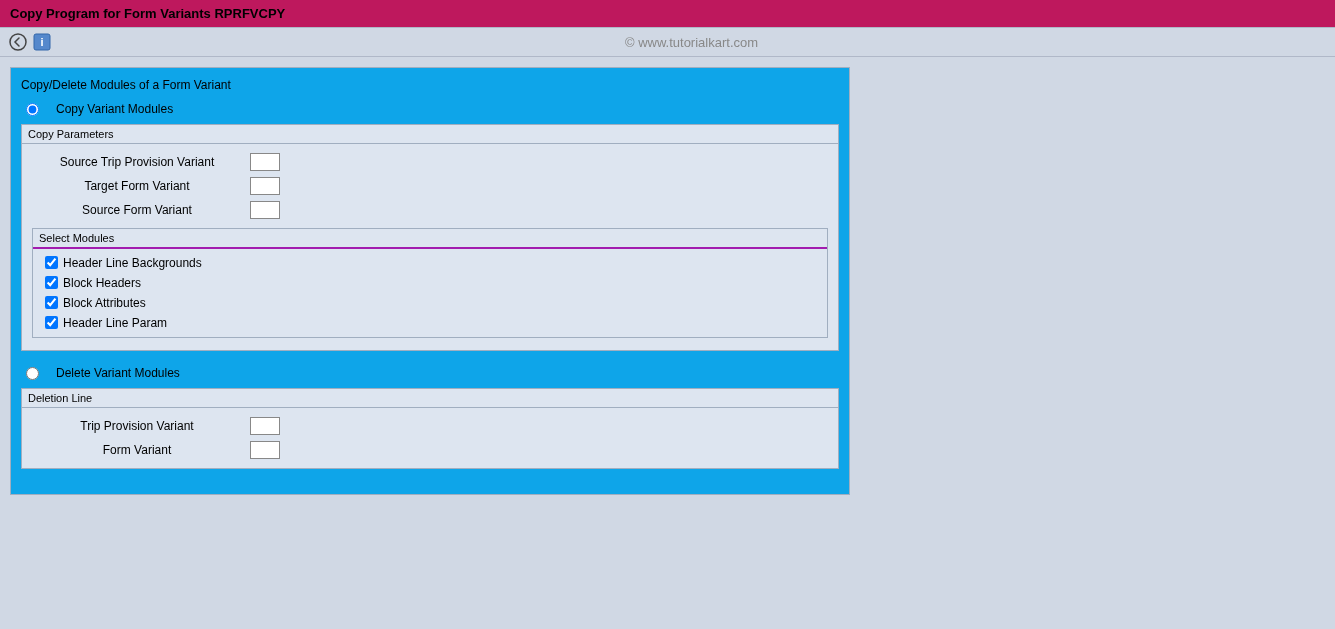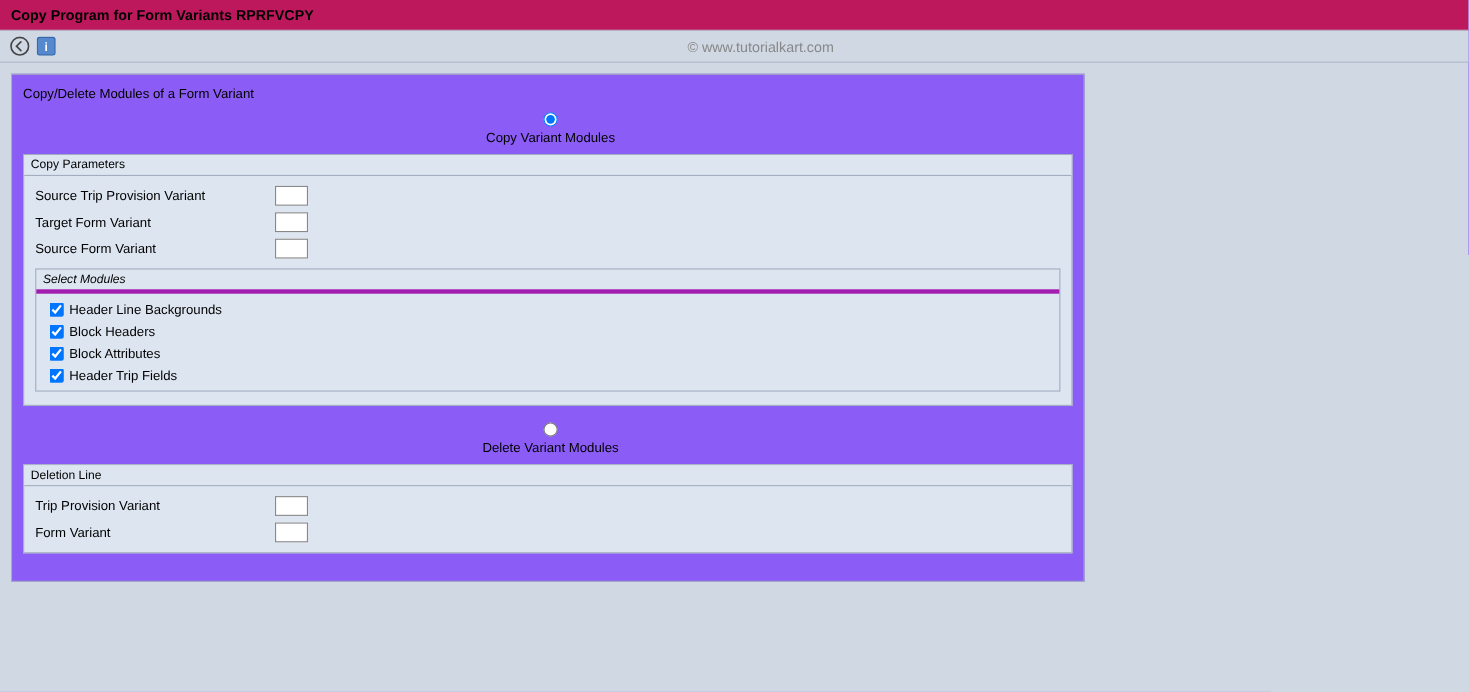--- a/index.html
+++ b/index.html
@@ -36,38 +36,37 @@
     .toolbar-watermark {
       flex: 1;
       text-align: center;
       color: #888;
       font-size: 13px;
     }
     .main-content {
       padding: 10px;
     }
     .outer-panel {
-      background-color: #8b5cf6;
+      background-color: #0ea5e9;
       border: 1px solid #a0aec0;
       padding: 10px;
-      width: 976px;
+      width: 840px;
     }
     .outer-panel-title {
       font-size: 12px;
       font-weight: normal;
       margin-bottom: 10px;
       color: #000;
     }
     .radio-option {
       display: flex;
       align-items: center;
-      gap: 3px;
+      gap: 17px;
       margin-bottom: 8px;
       margin-left: 5px;
-      flex-direction: column;
     }
     .radio-option input[type="radio"] {
       margin: 0;
       cursor: pointer;
     }
     .inner-panel {
       border: 1px solid #a0aec0;
       background-color: #dde5f0;
       margin-bottom: 15px;
     }
@@ -84,53 +83,53 @@
     }
     .field-row {
       display: flex;
       align-items: center;
       padding: 3px 0;
       gap: 8px;
     }
     .field-label {
       width: 210px;
       font-size: 12px;
+      text-align: center;
     }
     .field-input {
       width: 30px;
       height: 18px;
       border: 1px solid #888;
       background-color: #fff;
       font-size: 12px;
       padding: 1px 2px;
     }
     .checkbox-row {
       display: flex;
-      align-items: flex-end;
+      align-items: flex-start;
       gap: 5px;
       padding: 3px 6px;
     }
     .checkbox-row input[type="checkbox"] {
       margin: 0;
       cursor: pointer;
     }
     .checkbox-row label {
       font-size: 12px;
       cursor: pointer;
     }
     .select-modules-panel {
       border: 1px solid #a0aec0;
       background-color: #dde5f0;
       margin: 6px 0;
     }
     .select-modules-title {
       font-size: 11px;
       padding: 3px 6px;
-      border-bottom: 4px solid #a21caf;
-      font-style: italic;
+      border-bottom: 2px solid #a21caf;
     }
     .select-modules-content {
       padding: 4px 6px;
     }
     .delete-section {
       margin-top: 5px;
     }
   </style>
 </head>
 <body>
@@ -194,21 +193,21 @@
             <div class="checkbox-row">
               <input type="checkbox" id="chk2" checked="" style="">
               <label for="chk2">Block Headers</label>
             </div>
             <div class="checkbox-row">
               <input type="checkbox" id="chk3" checked="" style="">
               <label for="chk3">Block Attributes</label>
             </div>
             <div class="checkbox-row">
               <input type="checkbox" id="chk5" checked="" style="">
-              <label for="chk5">Header Trip Fields</label>
+              <label for="chk5">Header Line Param</label>
             </div>
 
           </div>
         </div>
 
       </div>
     </div>
 
     <div class="radio-option delete-section">
       <input type="radio" name="operation" id="deleteRadio" style="">

